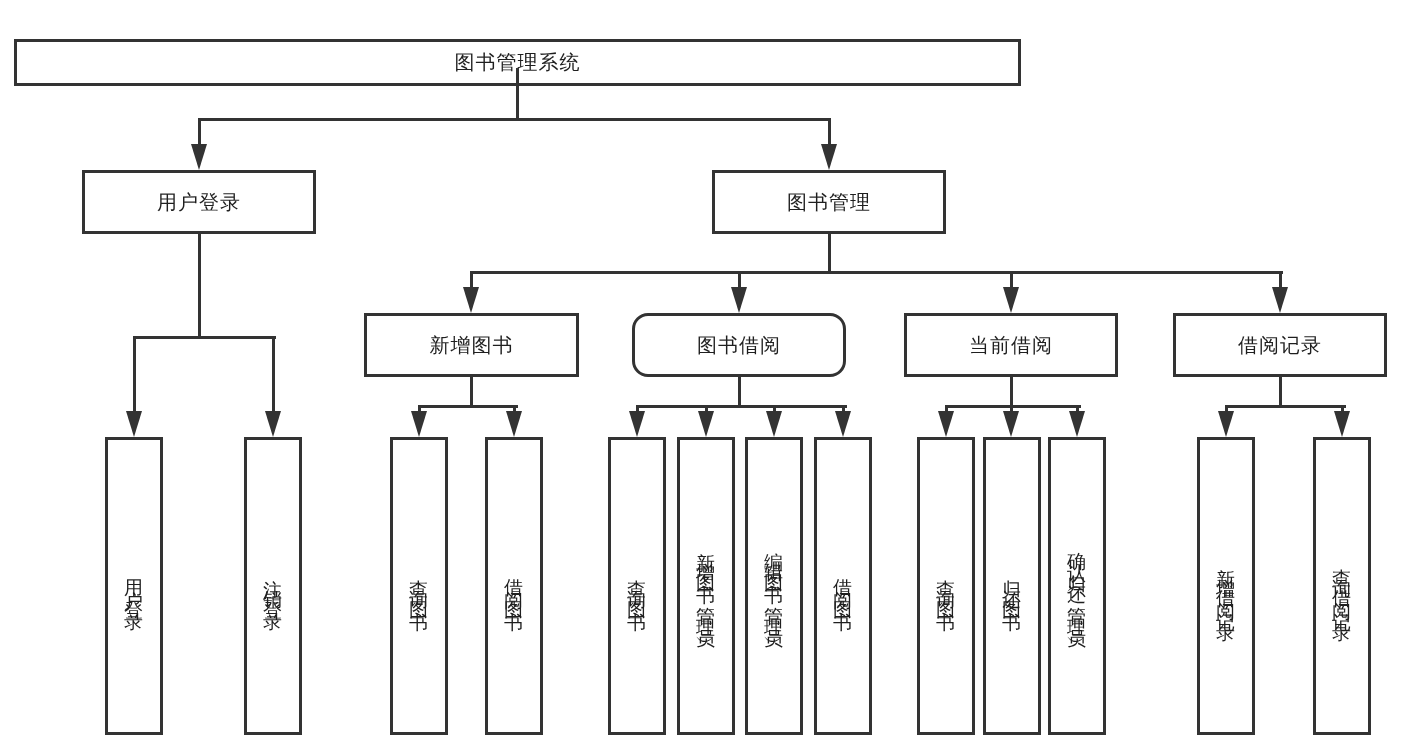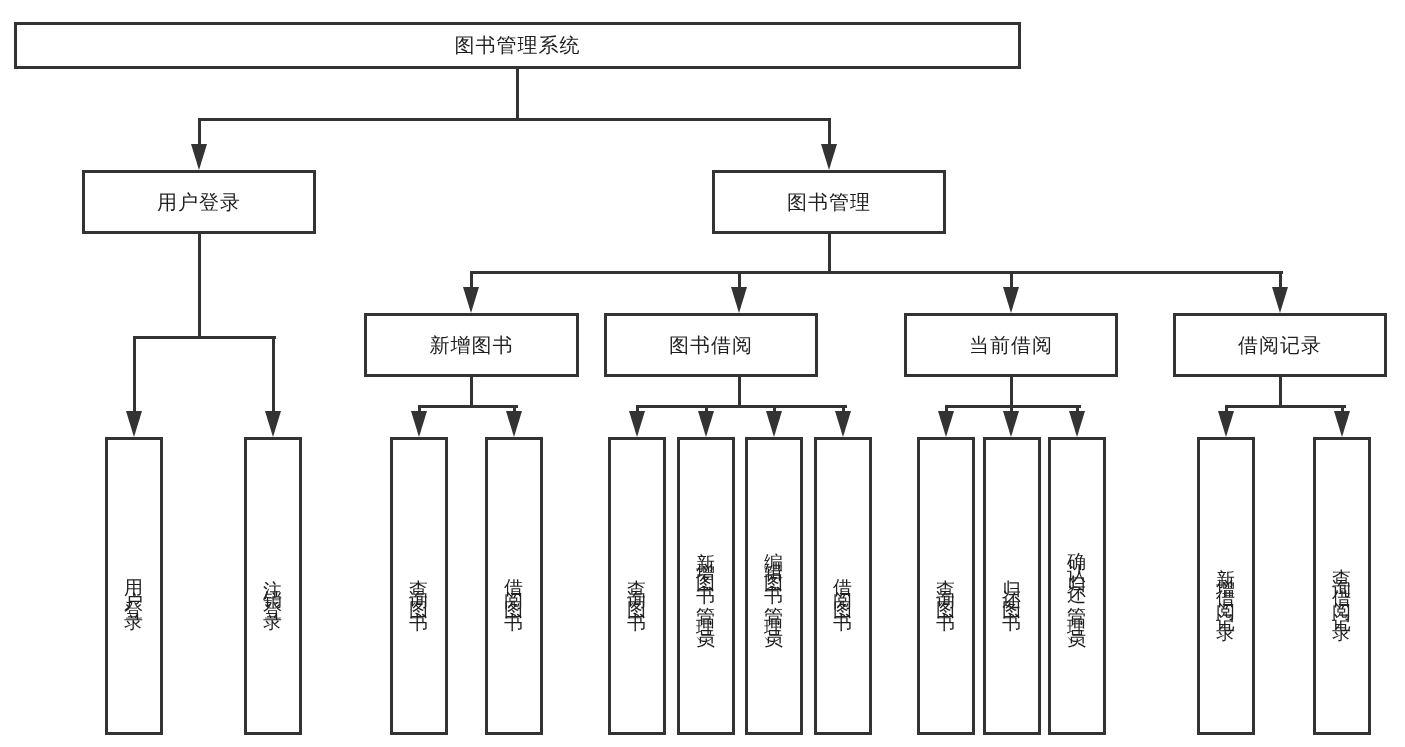--- a/index.html
+++ b/index.html
@@ -58,21 +58,21 @@
     z-index: 10;
     letter-spacing: 1px;
     white-space: nowrap;
   }
 </style>
 </head>
 <body>
 
 <div id="canvas">
 
-  <div class="box" style="left:14px; top:22px; width:1007px; height:47px;">
+  <div class="box" style="left:14px; top:39px; width:1007px; height:47px;">
     <span class="label">图书管理系统</span>
   </div>
 
   <div class="vline" style="left:516px; top:68px; height:52px;"></div>
   <div class="hline" style="left:198px; top:118px; width:633px;"></div>
   <div class="vline" style="left:198px; top:118px; height:28px;"></div>
   <div class="arrow" style="left:191px; top:144px;"></div>
   <div class="vline" style="left:828px; top:118px; height:28px;"></div>
   <div class="arrow" style="left:821px; top:144px;"></div>
 
@@ -97,21 +97,21 @@
   <div class="vline" style="left:738px; top:271px; height:20px;"></div>
   <div class="arrow" style="left:731px; top:287px;"></div>
   <div class="vline" style="left:1010px; top:271px; height:20px;"></div>
   <div class="arrow" style="left:1003px; top:287px;"></div>
   <div class="vline" style="left:1279px; top:271px; height:20px;"></div>
   <div class="arrow" style="left:1272px; top:287px;"></div>
 
   <div class="box" style="left:364px; top:313px; width:215px; height:64px;">
     <span class="label">新增图书</span>
   </div>
-  <div class="box" style="left:604px; top:313px; width:214px; height:64px;">
+  <div class="box" style="left:632px; top:313px; width:214px; height:64px;border-radius:16px;">
     <span class="label">图书借阅</span>
   </div>
   <div class="box" style="left:904px; top:313px; width:214px; height:64px;">
     <span class="label">当前借阅</span>
   </div>
   <div class="box" style="left:1173px; top:313px; width:214px; height:64px;">
     <span class="label">借阅记录</span>
   </div>
 
   <div class="vline" style="left:470px; top:377px; height:30px;"></div>

